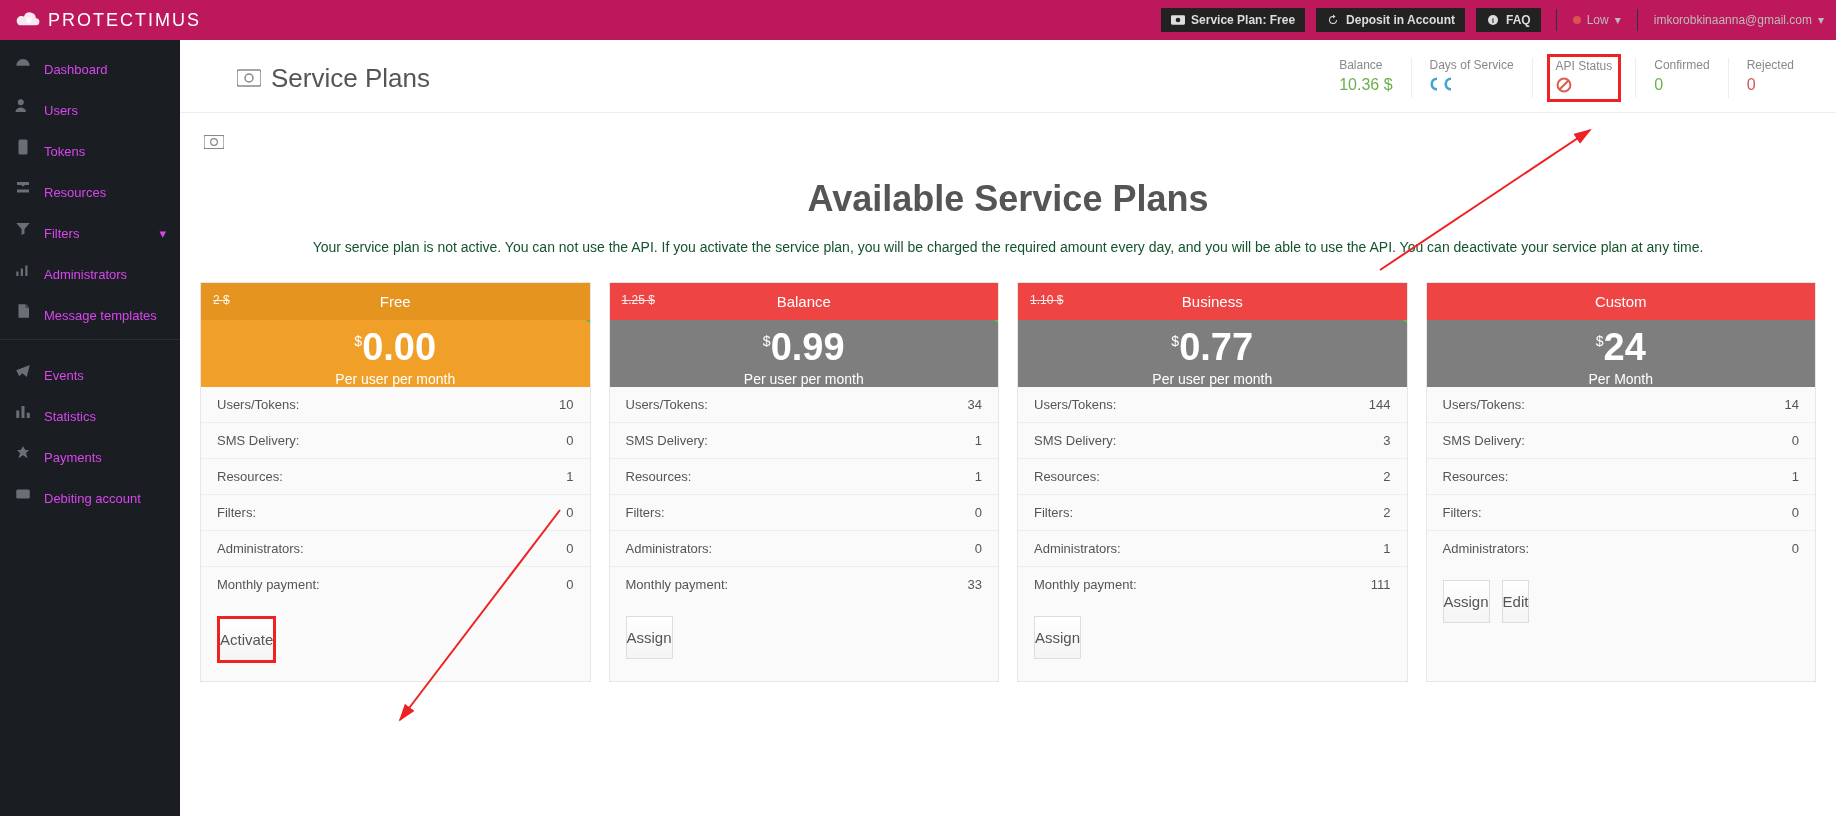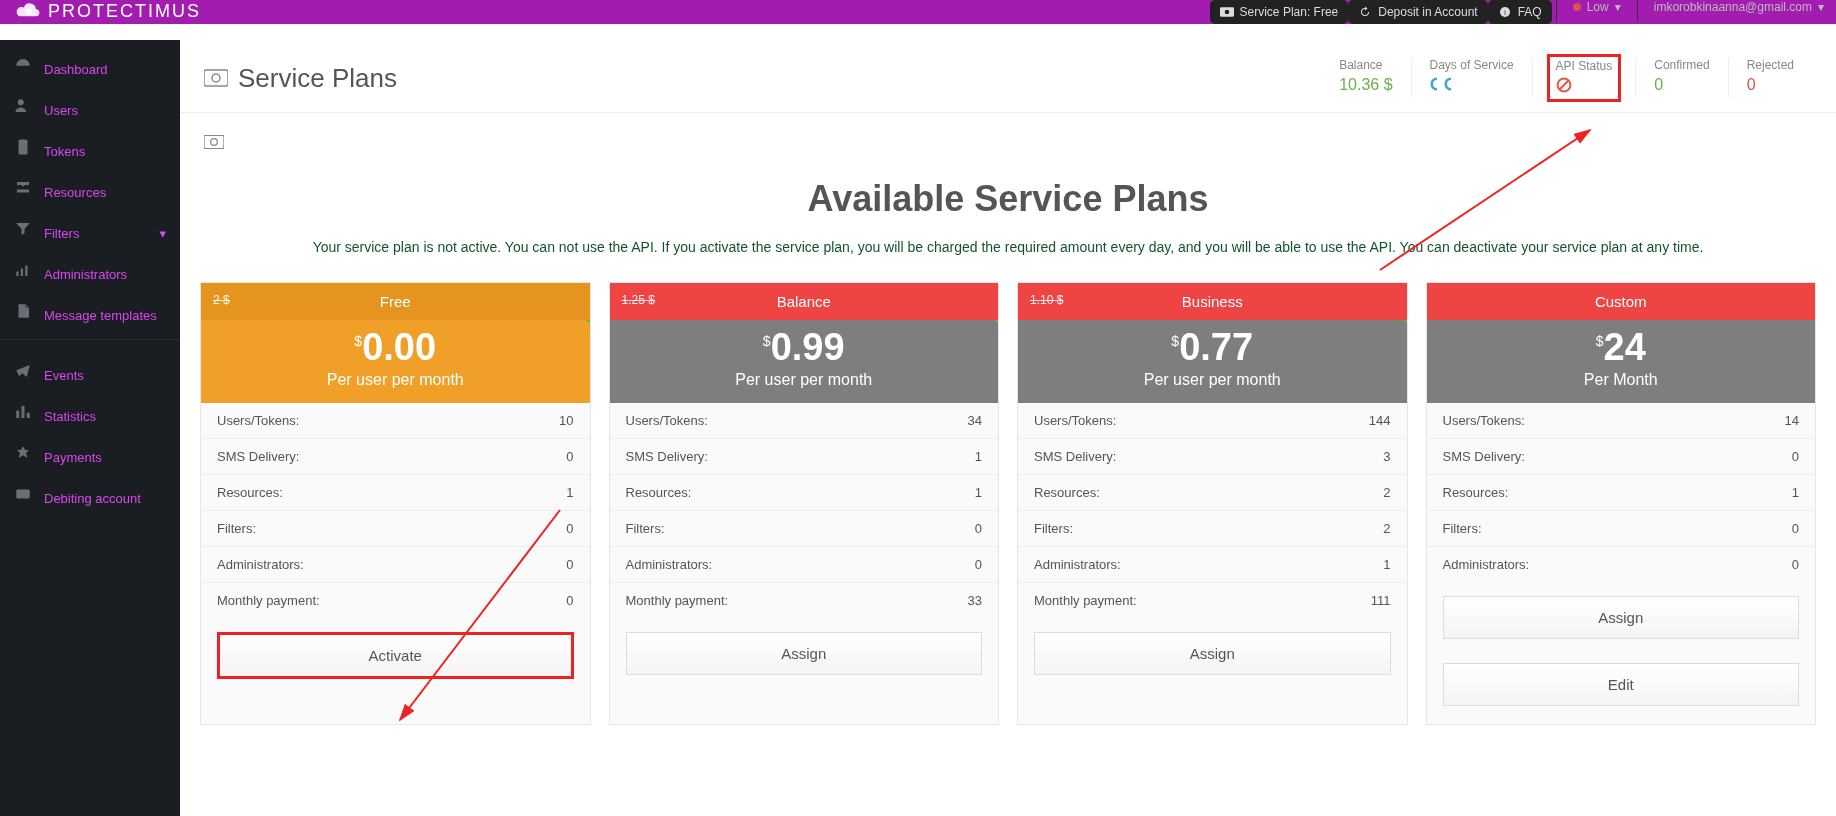--- a/index.html
+++ b/index.html
@@ -1,38 +1,38 @@
 <!DOCTYPE html>
 <html><head>
 <meta charset="utf-8">
 <style>
 * { margin:0; padding:0; box-sizing:border-box; }
 body { font-family:"Helvetica Neue",Arial,sans-serif; font-size:13px; color:#555; background:#fff; width:1836px; height:816px; overflow:hidden; position:relative; }
 
 
-.topbar { height:24px; background:#a21caf; display:flex; align-items:flex-start; color:#ccc; }
+.topbar { height:40px; background:#be185d; display:flex; align-items:center; color:#ccc; }
 .topbar .logo { display:flex; align-items:center; gap:6px; padding:0 14px; font-size:18px; letter-spacing:2px; font-weight:300; color:#fff; text-transform:uppercase; }
 .topbar .logo svg { width:28px; height:22px; }
 .topbar .spacer { flex:1; }
-.topbar .topbtn { background:#222; color:#ddd; padding:5px 10px; border-radius:5px; font-size:12px; margin-right:0; display:flex; align-items:center; gap:6px; cursor:pointer; }
+.topbar .topbtn { background:#222; color:#ddd; padding:5px 10px; border-radius:0; font-size:12px; margin-right:11px; display:flex; align-items:center; gap:6px; cursor:pointer;font-weight:bold; }
 .topbar .toplink { color:#bbb; font-size:12px; padding:0 12px; display:flex; align-items:center; gap:6px; cursor:pointer; }
 .topbar .sep { width:1px; height:22px; background:#333; margin:0 4px; }
 .dot-red { width:8px; height:8px; background:#d9534f; border-radius:50%; display:inline-block; }
 
 
 .sidebar { position:absolute; top:40px; left:0; width:180px; bottom:0; background:#1a1d22; color:#8d9298; }
 .sidebar .navgroup { padding-top:6px; }
 .sidebar .navitem { display:flex; align-items:flex-end; gap:12px; padding:10px 14px; cursor:pointer; font-size:13px; color:#d946ef; }
 .sidebar .navitem svg { width:18px; height:18px; fill:#6a6f76; }
 .sidebar .divider { height:1px; background:#2a2e34; margin:6px 0; }
 
 
 .main { position:absolute; top:40px; left:180px; right:0; bottom:0; background:#fff; overflow:auto; }
 .pagehead { display:flex; align-items:center; padding:18px 24px 14px; border-bottom:1px solid #eee; }
-.pagehead h1 { font-size:26px; font-weight:400; color:#555; display:flex; align-items:center; gap:10px; }
+.pagehead h1 { font-size:26px; font-weight:400; color:#555; display:flex; align-items:center; gap:10px;margin-left:33px; }
 .pagehead h1 svg { width:24px; height:18px; fill:#888; }
 .stats { margin-left:auto; display:flex; gap:0; }
 .stat { padding:0 18px; border-left:1px solid #eee; }
 .stat:first-child { border-left:none; }
 .stat .sl { font-size:12px; color:#888; }
 .stat .sv { font-size:16px; margin-top:4px; }
 .sv-green { color:#6ab04c; }
 .sv-blue svg { width:28px; height:16px; fill:#42a5d6; }
 .sv-red svg { width:16px; height:16px; fill:#e05c4e; }
 .sv-num-green { color:#6ab04c; }
@@ -54,25 +54,25 @@
 .plan .ribbon span { position:absolute; top:6px; right:-56px; transform:rotate(0deg); color:#fff; font-size:11px; width:52px; text-align:center; }
 .plan .head { text-align:center; color:#fff; }
 .plan.free .head { background:#f0a028; }
 .plan.starter .head,.plan.business .head,.plan.custom .head { background:#7e7e7e; }
 .plan .name { padding:10px 0; font-size:15px; position:relative; }
 .plan.free .name { background:#e59420; }
 .plan.starter .name,.plan.business .name,.plan.custom .name { background:#ef4444; }
 .plan .old { position:absolute; left:12px; top:10px; font-size:12px; text-decoration:line-through; opacity:.9; }
 .plan .price { font-size:38px; padding:6px 0 2px; font-weight:600; }
 .plan .price .cur { font-size:14px; vertical-align:super; font-weight:400; }
-.plan .per { font-size:16px; padding-bottom:14px; }
+.plan .per { font-size:14px; }
 .plan .rows { }
 .plan .row { display:flex; justify-content:space-between; padding:10px 16px; font-size:13px; color:#555; border-bottom:1px solid #eee;text-align:right; }
 .plan .row:last-child { border-bottom:none; }
-.plan .actions { padding:14px 16px 18px; display:flex; flex-direction:column; gap:24px; }
+.plan .actions { padding:14px 16px 18px; display:flex; flex-direction:row; gap:12px;align-items:flex-end; }
 .plan .btn { background:linear-gradient(#fff,#f4f4f4); border:1px solid #ddd; padding:12px 0; text-align:center; font-size:15px; color:#555; cursor:pointer; }
 .plan.free .btn { border:3px solid #e22; }
 
 
 .anno { position:absolute; pointer-events:none; }
 </style>
 </head>
 <body>
 
 <div class="topbar">

